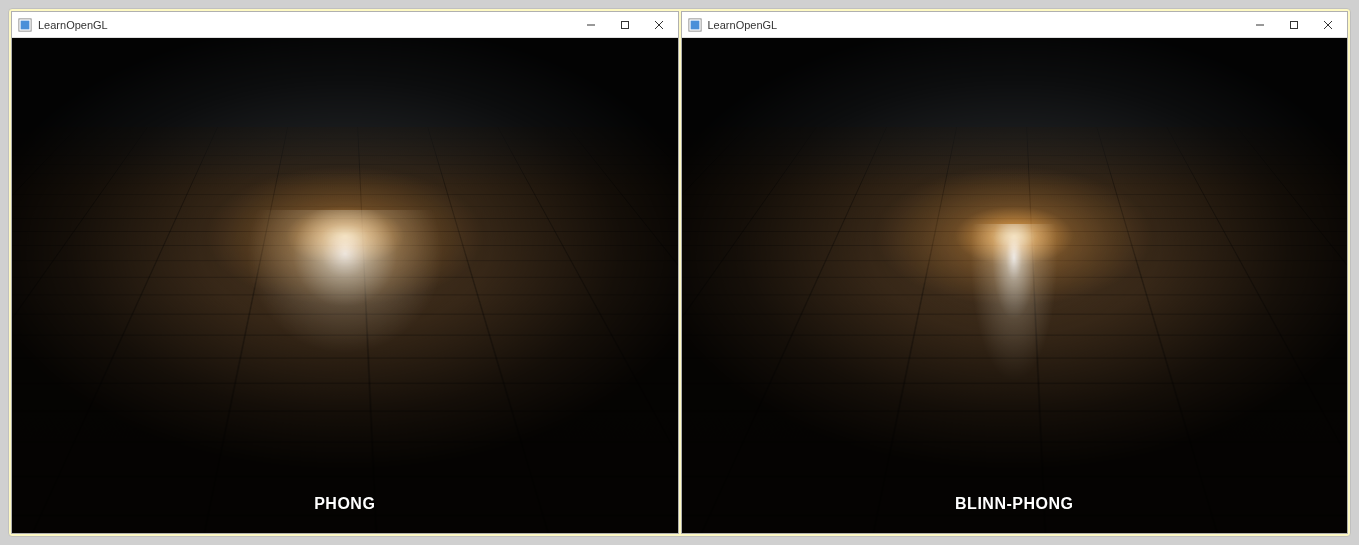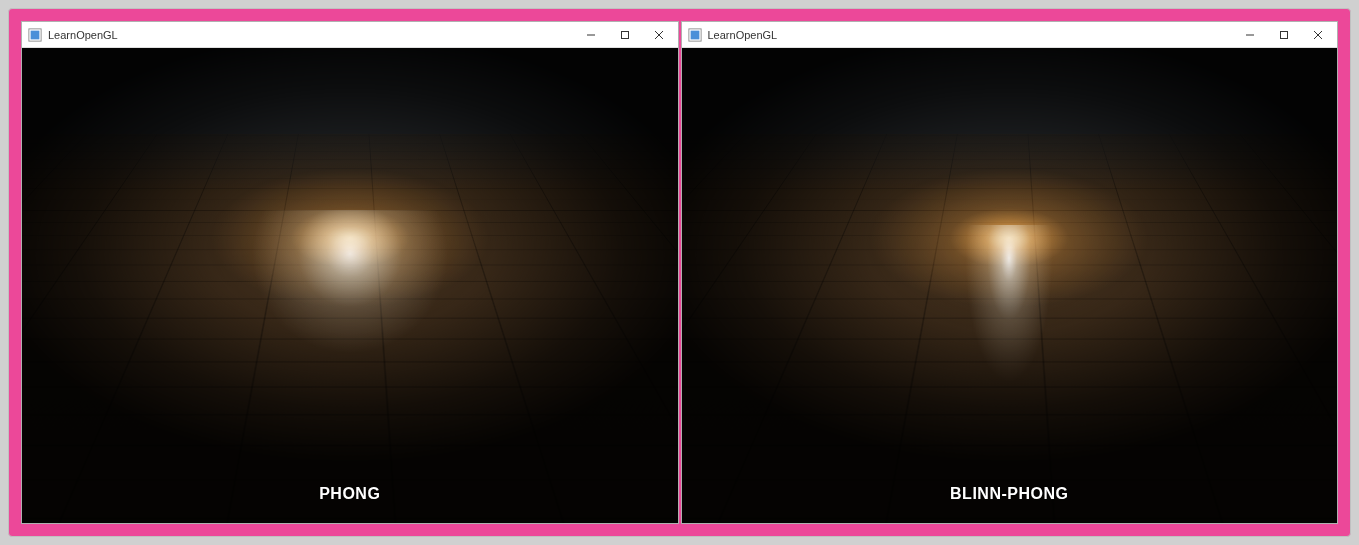--- a/index.html
+++ b/index.html
@@ -15,22 +15,22 @@
       height: 545px;
       overflow: hidden;
     }
     .container {
       display: flex;
       gap: 2px;
       width: 100%;
       height: 100%;
       border: 1px solid #c0c0c0;
       border-radius: 4px;
-      background: #ec4899;
-      padding: 12px;
+      background: #fef9c3;
+      padding: 2px;
     }
     .window {
       flex: 1;
       display: flex;
       flex-direction: column;
       background: #fff;
       border: 1px solid #b0b0b0;
       min-width: 0;
     }
     .titlebar {

